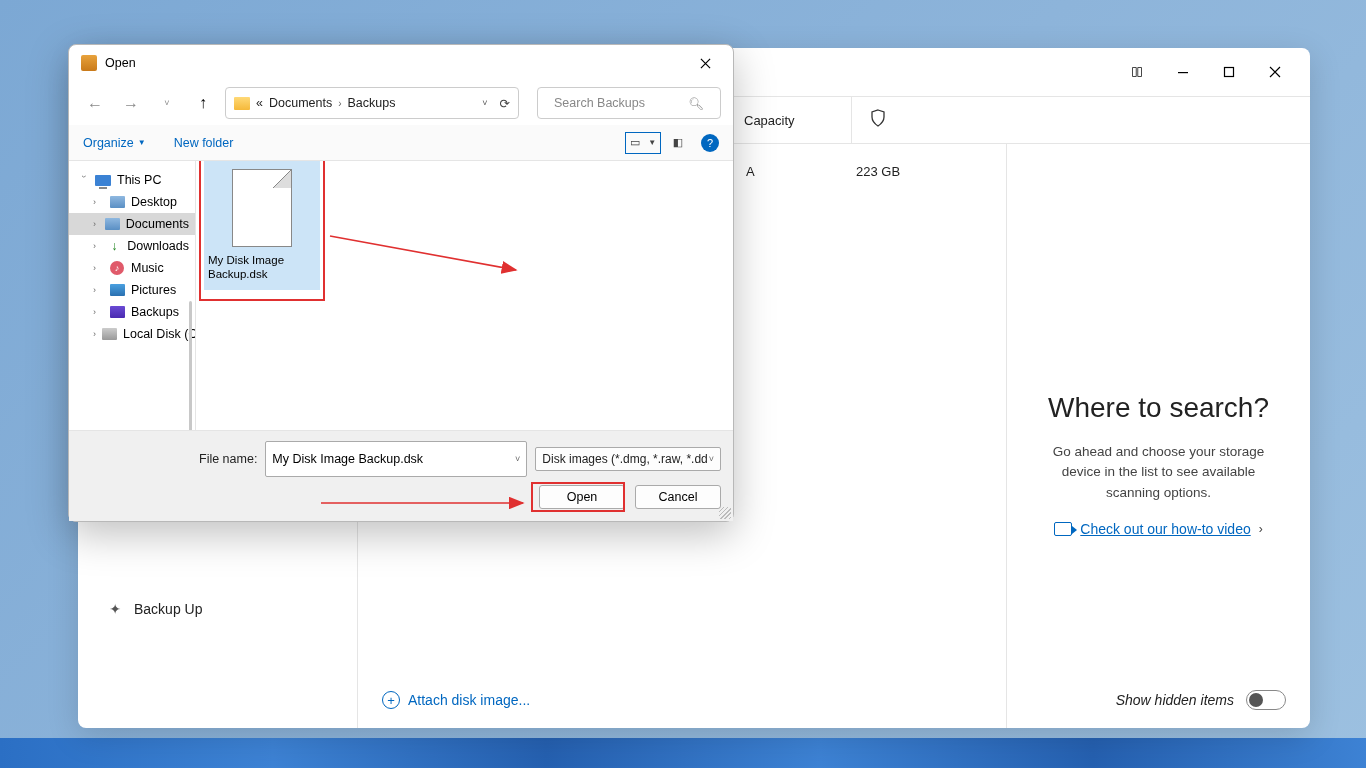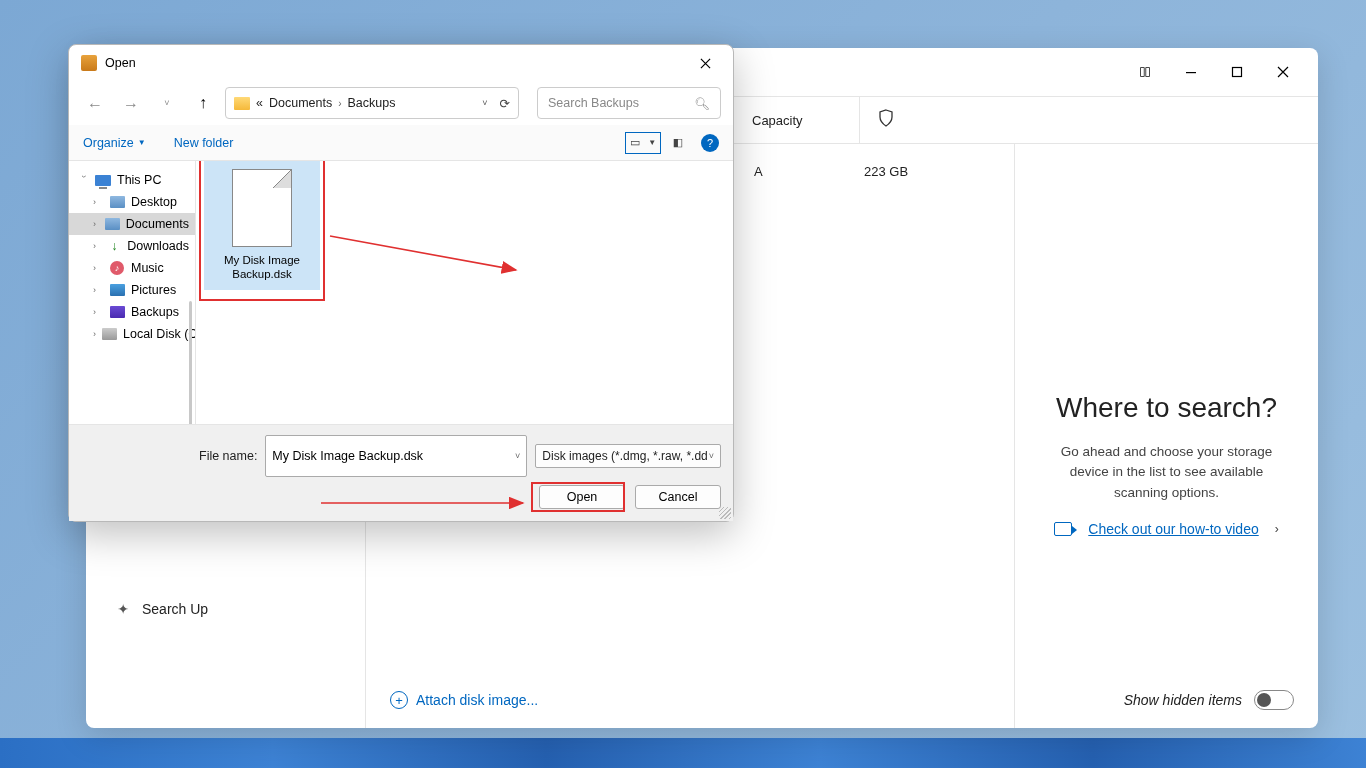--- a/index.html
+++ b/index.html
@@ -2,21 +2,21 @@
 <html><head>
 <meta charset="utf-8">
 <style>
 * { margin: 0; padding: 0; box-sizing: border-box; font-family: "Segoe UI", Arial, sans-serif; }
 body { background: linear-gradient(135deg, #7ca8d4 0%, #8db4da 50%, #9cc0e0 100%); width: 1366px; height: 768px; position: relative; overflow: hidden; }
 
 
 .wallpaper-strip { position: absolute; left: 0; right: 0; bottom: 0; height: 30px; background: linear-gradient(90deg, #2b6fc4 0%, #3d82d4 20%, #2560b0 40%, #3d82d4 60%, #2560b0 80%, #3d82d4 100%); }
 
 
-.app-window { position: absolute; left: 86px; top: 48px; width: 1232px; height: 680px; background: #fff; border-radius: 8px; box-shadow: 0 8px 32px rgba(0,0,0,.15); display: flex; flex-direction: column; overflow: hidden; }
+.app-window { position: absolute; left: 78px; top: 48px; width: 1232px; height: 680px; background: #fff; border-radius: 8px; box-shadow: 0 8px 32px rgba(0,0,0,.15); display: flex; flex-direction: column; overflow: hidden; }
 .app-titlebar { height: 48px; display: flex; align-items: center; justify-content: flex-end; padding: 0 12px; }
 .tb-btn { width: 46px; height: 32px; display: flex; align-items: center; justify-content: center; color: #000; cursor: default; }
 .tb-btn svg { width: 12px; height: 12px; }
 .app-header { height: 48px; border-bottom: 1px solid #e5e5e5; border-top: 1px solid #e5e5e5; display: flex; align-items: center; }
 .col-h { padding: 0 18px; font-size: 13px; color: #222; display: flex; align-items: center; height: 100%; border-right: 1px solid #e5e5e5; }
 .col-shield { padding: 0 18px; }
 .app-body { flex: 1; display: flex; position: relative; }
 .app-left { width: 280px; border-right: 1px solid #e5e5e5; padding-top: 8px; }
 .side-item { display: flex; align-items: center; gap: 10px; padding: 8px 20px 8px 28px; font-size: 14px; color: #222; }
 .side-item .ic { width: 18px; height: 18px; display: flex; align-items: center; justify-content: center; color: #555; }
@@ -27,21 +27,21 @@
 .bottom-bar { position: absolute; left: 280px; right: 0; bottom: 0; height: 56px; display: flex; align-items: center; justify-content: space-between; padding: 0 24px; }
 .attach { display: flex; align-items: center; gap: 8px; color: #0067c0; font-size: 14px; }
 .attach .plus { width: 18px; height: 18px; border: 1.7px solid #0067c0; border-radius: 50%; display: flex; align-items: center; justify-content: center; font-size: 13px; line-height: 1; }
 .hidden-toggle { display: flex; align-items: center; gap: 12px; font-size: 14px; color: #222; font-style: italic; }
 .toggle { width: 40px; height: 20px; border: 1px solid #888; border-radius: 10px; position: relative; background: #fff; }
 .toggle::after { content: ""; position: absolute; left: 2px; top: 2px; width: 14px; height: 14px; background: #555; border-radius: 50%; }
 
 .app-right { width: 304px; border-left: 1px solid #e5e5e5; padding: 248px 28px 0; text-align: center; }
 .rt-title { font-size: 28px; color: #222; margin-bottom: 18px; }
 .rt-sub { font-size: 13.5px; color: #444; line-height: 1.5; margin-bottom: 18px; }
-.rt-link { display: inline-flex; align-items: center; gap: 16px; color: #0067c0; font-size: 14px; }
+.rt-link { display: inline-flex; align-items: center; gap: 8px; color: #0067c0; font-size: 14px; }
 .rt-link span.u { text-decoration: underline; }
 .rt-link .chev { color: #444; font-size: 12px; }
 .rt-link .cam { width: 18px; height: 14px; border: 1.5px solid #0067c0; border-radius: 2px; position: relative; }
 .rt-link .cam::after { content: ""; position: absolute; right: -6px; top: 3px; width: 0; height: 0; border-top: 4px solid transparent; border-bottom: 4px solid transparent; border-left: 5px solid #0067c0; }
 
 
 .dialog { position: absolute; left: 68px; top: 44px; width: 666px; height: 478px; background: #fff; border: 1px solid #b8b8b8; border-radius: 8px; box-shadow: 0 12px 40px rgba(0,0,0,.25); display: flex; flex-direction: column; z-index: 10; }
 .dlg-title { height: 36px; display: flex; align-items: center; padding: 0 12px; }
 .dlg-title .ic { width: 16px; height: 16px; margin-right: 8px; background: linear-gradient(#e8a23c,#c97a1a); border-radius: 2px; position: relative; }
 .dlg-title .lbl { font-size: 12.5px; color: #000; }
@@ -49,21 +49,21 @@
 .dlg-close svg { width: 11px; height: 11px; }
 
 .dlg-nav { height: 44px; display: flex; align-items: center; padding: 0 12px; gap: 8px; }
 .nav-arrow { width: 28px; height: 28px; display: flex; align-items: center; justify-content: center; color: #8a8a8a; }
 .nav-arrow.on { color: #000; }
 .addr { flex: 0 0 294px; height: 32px; border: 1px solid #ccc; border-radius: 4px; display: flex; align-items: center; padding: 0 8px; gap: 6px; font-size: 12.5px; color: #222; }
 .addr .folder { width: 16px; height: 13px; background: linear-gradient(#ffd977,#f5b93a); border-radius: 1px; }
 .addr .sep { color: #666; font-size: 10px; }
 .addr .down { margin-left: auto; color: #555; font-size: 9px; }
 .addr .refresh { color: #444; margin-left: 6px; }
-.srch { flex: 1; height: 32px; border: 1px solid #ccc; border-radius: 4px; display: flex; align-items: center; padding: 0 10px; color: #888; font-size: 12.5px; justify-content: space-between; margin-left: 10px; }
+.srch { flex: 1; height: 32px; border: 1px solid #ccc; border-radius: 4px; display: flex; align-items: center; padding: 0 16px; color: #888; font-size: 12.5px; justify-content: space-between; margin-left: 10px; }
 
 .dlg-tool { height: 36px; display: flex; align-items: center; padding: 0 14px; border-bottom: 1px solid #e5e5e5; background: #fafafa; font-size: 12.5px; }
 .dlg-tool .org { color: #0067c0; display: flex; align-items: center; gap: 4px; }
 .dlg-tool .newf { color: #0067c0; margin-left: 28px; }
 .dlg-tool .viewbtns { margin-left: auto; display: flex; align-items: center; gap: 6px; }
 .vb { width: 22px; height: 22px; border: 1px solid transparent; display: flex; align-items: center; justify-content: center; font-size: 11px; color: #444; }
 .vb.box { border: 1px solid #0067c0; width: 36px; justify-content: space-around; }
 .help { width: 18px; height: 18px; border-radius: 50%; background: #0067c0; color: #fff; display: flex; align-items: center; justify-content: center; font-size: 11px; margin-left: 6px; }
 
 .dlg-body { flex: 1; display: flex; overflow: hidden; }
@@ -77,34 +77,34 @@
 .ico-pc { width: 16px; height: 11px; background: #3b82d4; border-radius: 1px; position: relative; }
 .ico-pc::after { content: ""; position: absolute; bottom: -3px; left: 4px; width: 8px; height: 2px; background: #888; }
 .ico-fold { width: 15px; height: 12px; background: linear-gradient(#8fb8e0,#5a8fc4); border-radius: 1px; }
 .ico-dl { color: #2a8a2a; font-weight: bold; }
 .ico-music { width: 14px; height: 14px; background: #e05a6a; border-radius: 50%; color:#fff; font-size:9px; display:flex; align-items:center; justify-content:center; }
 .ico-pic { width: 15px; height: 12px; background: linear-gradient(#4aa0e0,#2a70b0); border-radius: 1px; }
 .ico-vid { width: 15px; height: 12px; background: linear-gradient(#6a4ad4,#4a2ab0); border-radius: 1px; }
 .ico-disk { width: 15px; height: 12px; background: linear-gradient(#ccc,#999); border-radius: 1px; }
 
 .dlg-files { flex: 1; padding: 10px; position: relative; background: #fff; }
-.file-tile { width: 116px; position: absolute; left: 8px; top: 0; text-align: center; padding: 8px 4px; }
+.file-tile { width: 116px; position: absolute; left: 8px; top: 0; text-align: left; padding: 8px 4px; }
 .file-tile.sel { background: #cce4f7; }
 .file-page { width: 60px; height: 78px; background: #fff; border: 1px solid #888; margin: 0 auto 6px; position: relative; }
 .file-page::before { content: ""; position: absolute; top: 0; right: 0; width: 18px; height: 18px; background: linear-gradient(135deg, #fff 48%, #888 50%, #ddd 52%); }
 .file-tile .fname { font-size: 11.5px; color: #000; line-height: 1.25; }
 .red-box1 { position: absolute; left: 3px; top: -4px; width: 126px; height: 144px; border: 2px solid #e03030; pointer-events: none; }
 
 .arrow1 { position: absolute; left: 130px; top: 71px; width: 190px; height: 40px; pointer-events: none; }
 .arrow1 svg { width: 100%; height: 100%; overflow: visible; }
 
 .dlg-foot { border-top: 1px solid #e5e5e5; background: #f0f0f0; padding: 10px 12px 12px; }
 .foot-row1 { display: flex; align-items: center; gap: 8px; margin-bottom: 8px; }
 .foot-row1 .lbl { font-size: 12.5px; color: #222; margin-left: 118px; }
-.foot-row1 .fn { flex: 0 0 262px; height: 42px; border: 1px solid #aaa; background: #fff; font-size: 12.5px; padding: 0 6px; display: flex; align-items: center; justify-content: space-between; border-radius: 2px; }
+.foot-row1 .fn { flex: 0 0 262px; height: 36px; border: 1px solid #aaa; background: #fff; font-size: 12.5px; padding: 0 6px; display: flex; align-items: center; justify-content: space-between; border-radius: 2px; }
 .foot-row1 .ft { flex: 1; height: 24px; border: 1px solid #aaa; background: #fdfdfd; font-size: 12px; padding: 0 6px; display: flex; align-items: center; justify-content: space-between; border-radius: 2px; color: #222; }
 .foot-row2 { display: flex; align-items: center; justify-content: flex-end; gap: 10px; position: relative; }
 .btn { width: 86px; height: 24px; border: 1px solid #aaa; background: #fdfdfd; border-radius: 3px; font-size: 12.5px; display: flex; align-items: center; justify-content: center; }
 .red-box2 { position: absolute; right: 96px; top: -3px; width: 94px; height: 30px; border: 2px solid #e03030; pointer-events: none; }
 .arrow2 { position: absolute; right: 194px; top: 8px; width: 206px; height: 8px; pointer-events: none; }
 .arrow2 svg { width: 100%; height: 100%; overflow: visible; }
 .resize-grip { position: absolute; right: 2px; bottom: 2px; width: 12px; height: 12px; background: repeating-linear-gradient(135deg, #bbb 0 1px, transparent 1px 3px); }
 </style>
 </head>
 <body>
@@ -139,21 +139,21 @@
     <div class="col-h" style="width:126px; justify-content:flex-start;">Capacity</div>
     <div class="col-shield"><svg width="16" height="18" viewBox="0 0 16 18">
           <path d="M8 1l6 2v5c0 4-3 7-6 9-3-2-6-5-6-9V3l6-2z" fill="none" stroke="#333" stroke-width="1.3"></path>
         </svg></div>
   </div>
   <div class="app-body">
     <div class="app-left">
       <div style="height:440px"></div>
       <div class="side-item">
         <span class="ic">✦</span>
-        <span>Search Up</span>
+        <span>Backup Up</span>
       </div>
     </div>
     <div class="app-mid">
       <div class="mid-row">
         <div class="c1">A</div>
         <div class="c2">223 GB</div>
       </div>
     </div>
     <div class="app-right">
       <div class="rt-title">Where to search?</div>

